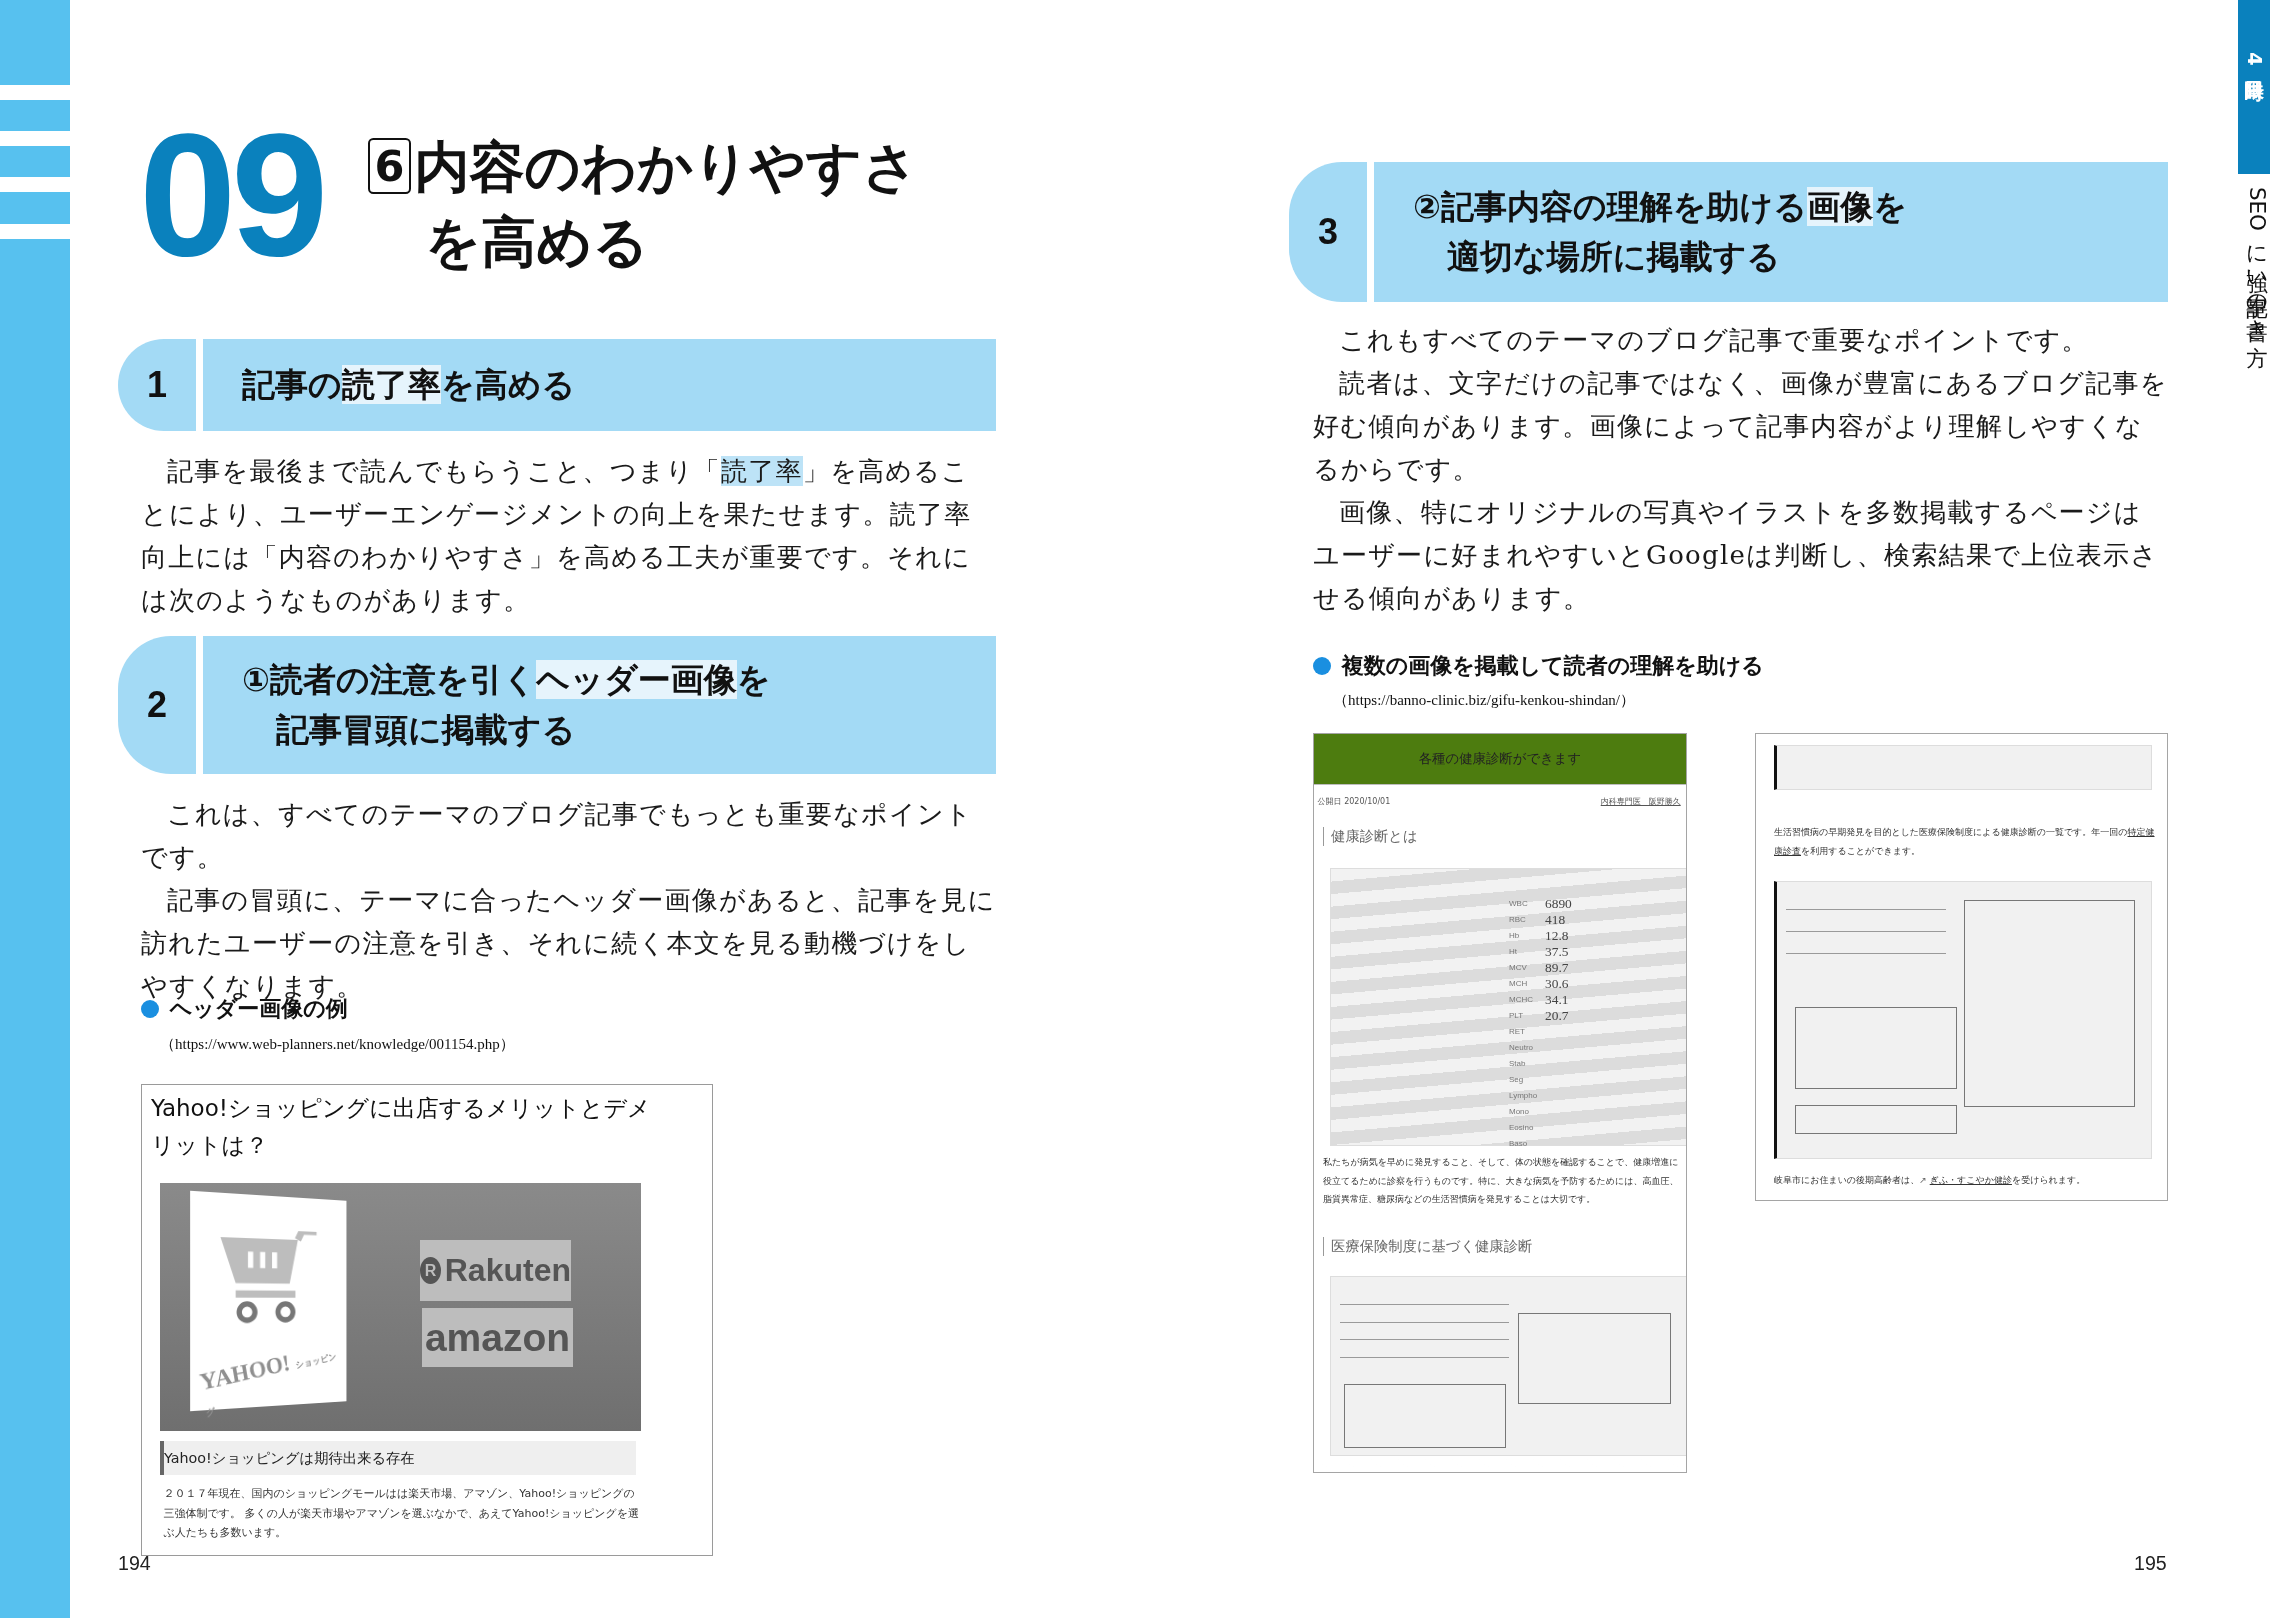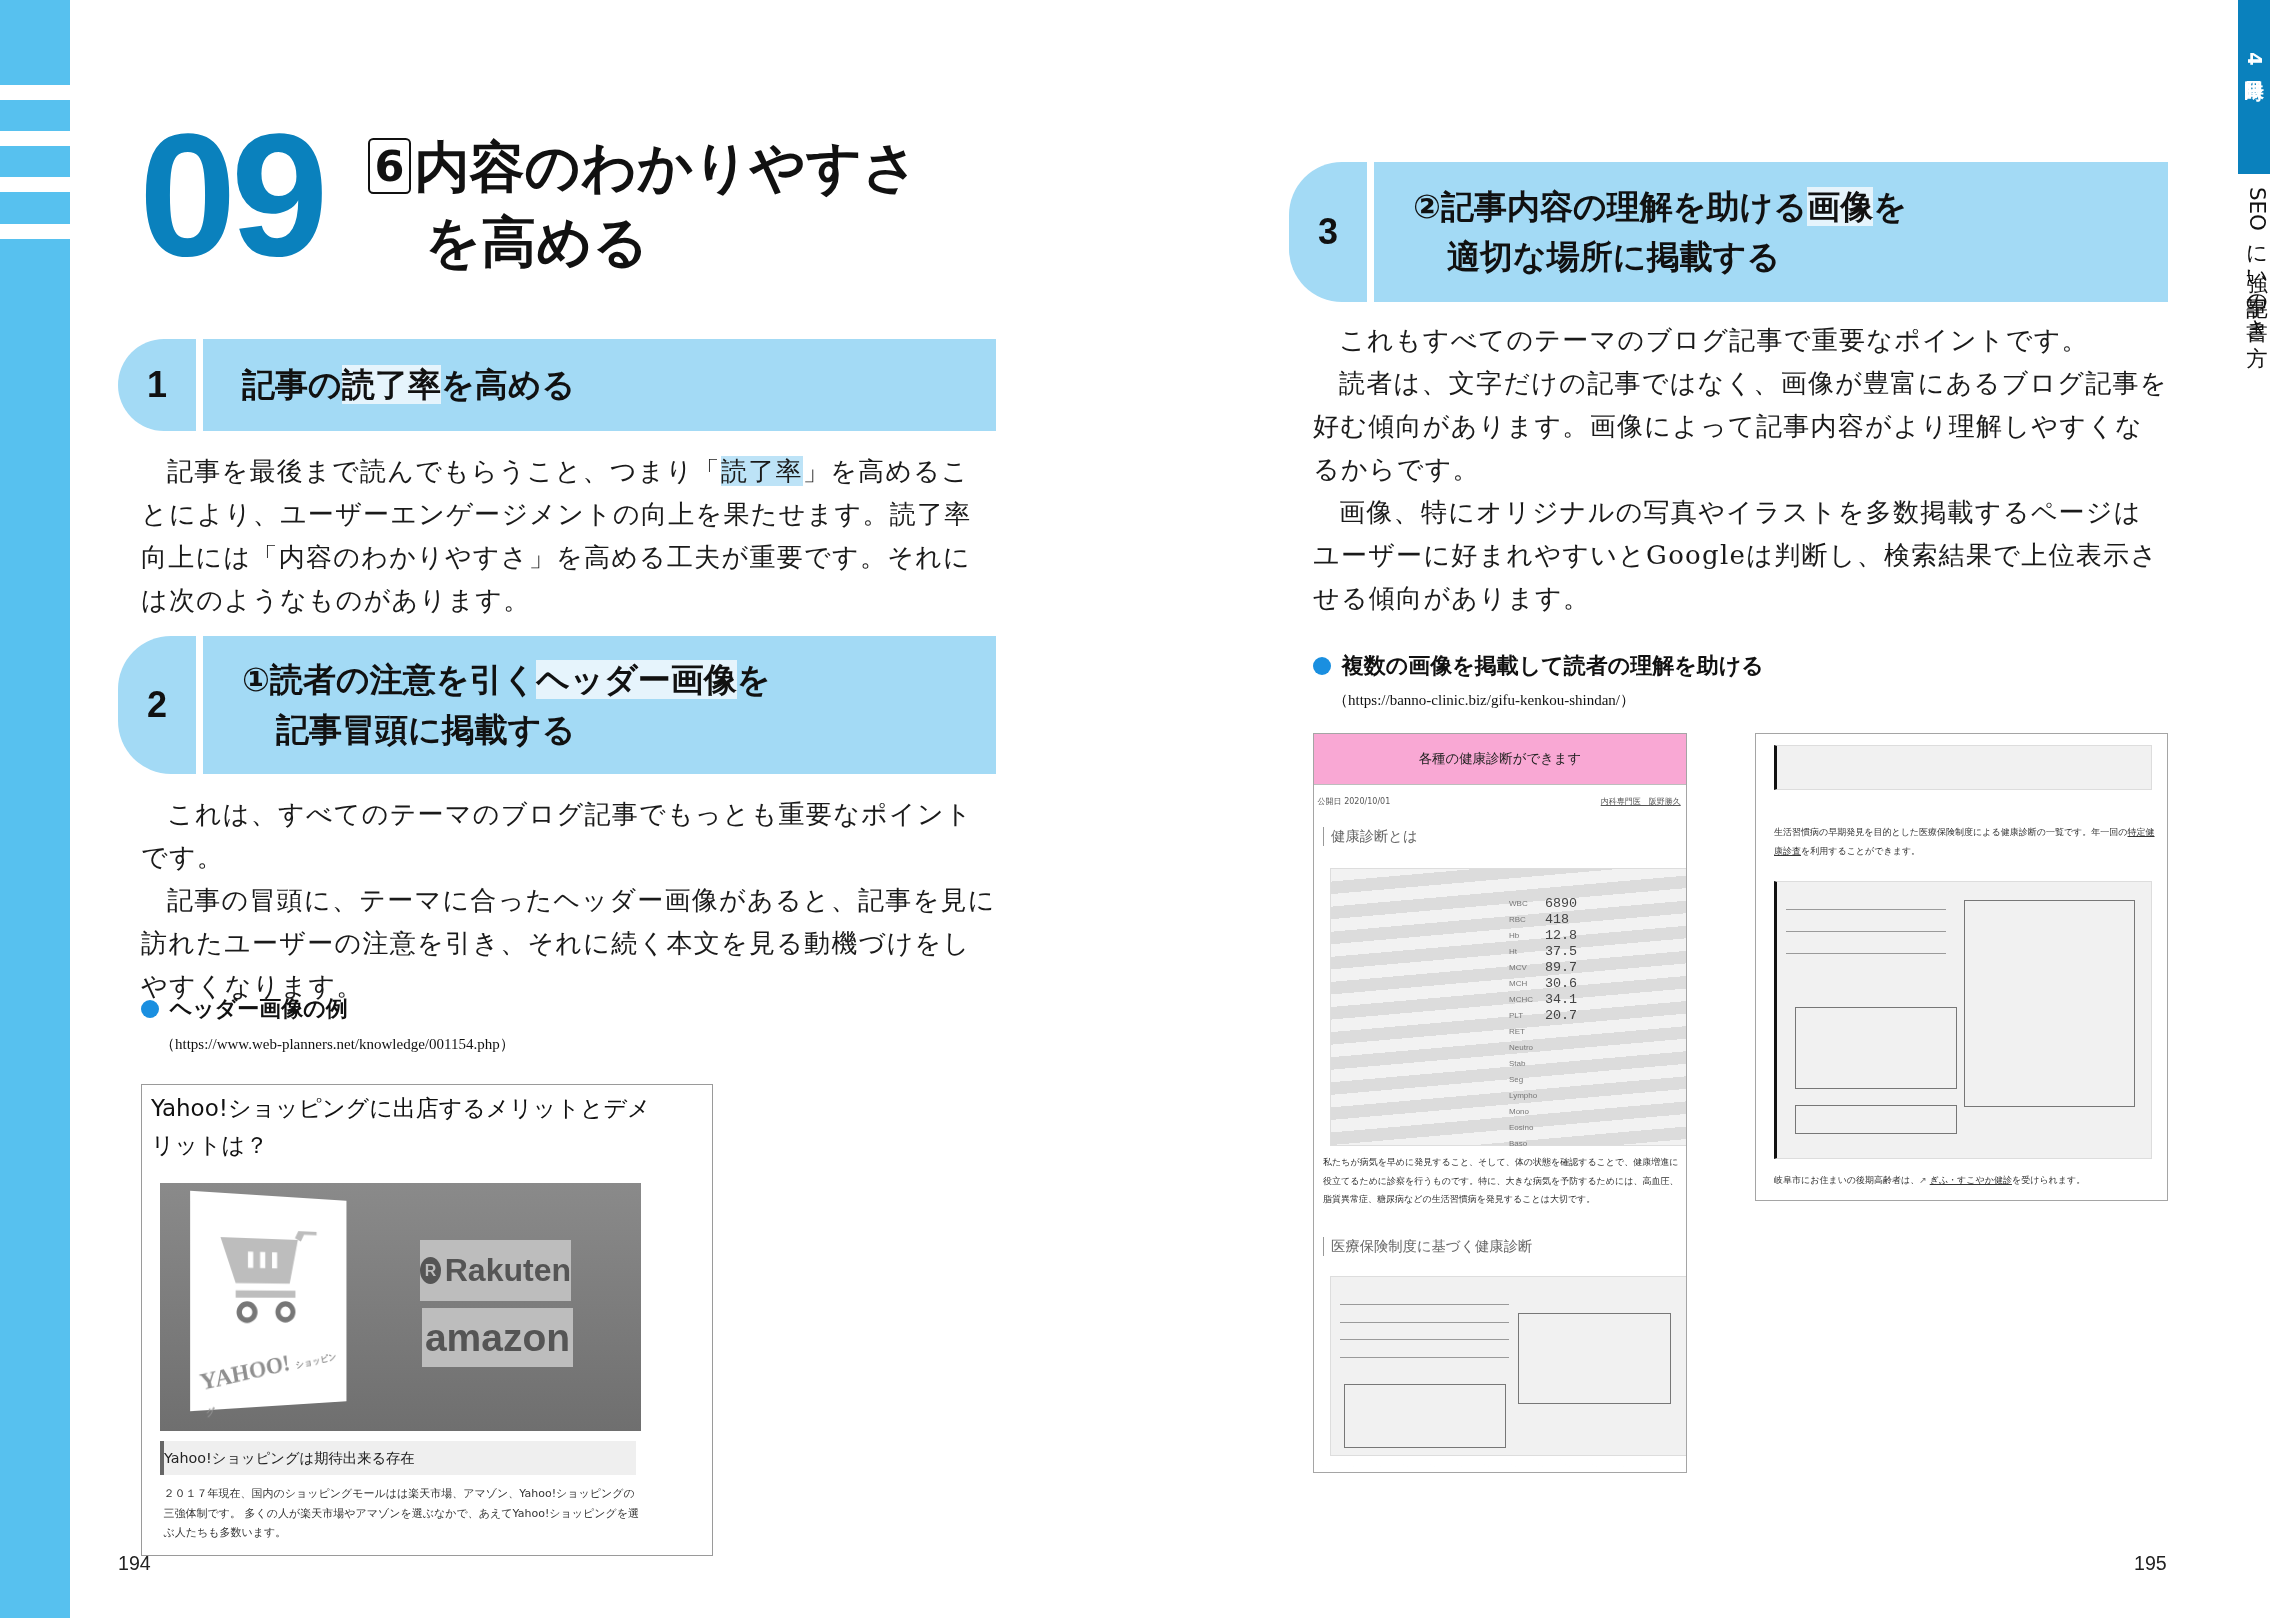--- a/index.html
+++ b/index.html
@@ -31,21 +31,21 @@
   
   .inset{border:1.8px solid #9a9a9a;background:#fff;box-sizing:border-box;}
   .inset-title{font-family:"DejaVu Sans",sans-serif;font-size:23px;line-height:37px;color:#111;}
   .hero{background:linear-gradient(#8a8a8a,#6f6f6f);}
   .card{background:#fff;transform:perspective(535px) rotateY(18deg);}
   .logo-box{background:#bdbdbd;color:#555;font-family:"Liberation Sans",sans-serif;font-weight:bold;display:flex;align-items:center;justify-content:center;}
   .subhead{background:#efefef;border-left:4.5px solid #666;font-family:"DejaVu Sans",sans-serif;font-size:14.3px;line-height:34px;color:#222;}
   .smalltext{font-family:"DejaVu Sans",sans-serif;font-size:11px;line-height:19.6px;color:#333;}
   
   .rinset{border:1.8px solid #a5a5a5;background:#fff;box-sizing:border-box;overflow:hidden;}
-  .rhead{background:#f9a8d4;border-bottom:1.8px solid #bdbdbd;font-family:"DejaVu Sans",sans-serif;font-size:13.4px;line-height:50px;text-align:center;color:#222;}
+  .rhead{background:#4d7c0f;border-bottom:1.8px solid #bdbdbd;font-family:"DejaVu Sans",sans-serif;font-size:13.4px;line-height:50px;text-align:center;color:#222;}
   .tiny{font-family:"DejaVu Sans",sans-serif;font-size:8px;color:#555;}
   .rsub{border-left:1.8px solid #999;padding-left:7.1px;font-family:"DejaVu Sans",sans-serif;font-size:14.3px;color:#666;}
   .photo{background:repeating-linear-gradient(175deg,#f2f2f2 0,#f2f2f2 12.5px,#dcdcdc 12.5px,#dcdcdc 25px);border:0.9px solid #ddd;}
   .form{background:#f1f1f1;border:0.9px solid #ddd;}
   .form .ln{position:absolute;height:0.9px;background:#9a9a9a;}
   .form .blk{position:absolute;border:0.9px solid #777;}
   .ptext{font-family:"DejaVu Sans",sans-serif;font-size:9px;line-height:18.7px;color:#333;}
   .wavy{height:16px;background:radial-gradient(circle at 13.4px 0,#fff 9.8px,transparent 10.7px) repeat-x;background-size:27px 16px;}
   
   .tab{left:2238px;top:0;width:32px;height:174px;background:#0a81bd;color:#fff;font-family:"DejaVu Sans",sans-serif;font-weight:bold;font-size:19.6px;line-height:23px;text-align:center;padding-top:52px;box-sizing:border-box;}
@@ -140,21 +140,21 @@
 
 <div class="abs bullet" style="left:1313px;top:649px;"><span class="dot"></span><span>複数の画像を掲載して読者の理解を助ける</span></div>
 <div class="abs url" style="left:1333px;top:683px;">（https://banno-clinic.biz/gifu-kenkou-shindan/）</div>
 
 <div class="abs rinset" style="left:1313px;top:733px;width:374px;height:740px;">
   <div class="rhead">各種の健康診断ができます</div>
   <div class="abs tiny" style="left:3.6px;top:62px;"><span>公開日</span> <span>2020/10/01</span></div>
   <div class="abs tiny" style="right:5.3px;top:62px;text-decoration:underline;text-align:right;">内科専門医　阪野勝久</div>
   <div class="abs rsub" style="left:9px;top:93px;">健康診断とは</div>
   <div class="abs photo" style="left:16px;top:134px;width:365px;height:276px;">
-    <div class="abs" style="left:214px;top:27px;font-family:Liberation Mono, monospace;font-size:13.4px;line-height:16px;color:#444;">
+    <div class="abs" style="left:214px;top:27px;font-family:Liberation Serif, serif;font-size:13.4px;line-height:16px;color:#444;">
       <div>6890</div>
       <div>418</div>
       <div>12.8</div>
       <div>37.5</div>
       <div>89.7</div>
       <div>30.6</div>
       <div>34.1</div>
       <div>20.7</div>
     </div>
     <div class="abs" style="left:178px;top:27px;font-family:'Liberation Sans',sans-serif;font-size:8px;line-height:16px;color:#777;">

